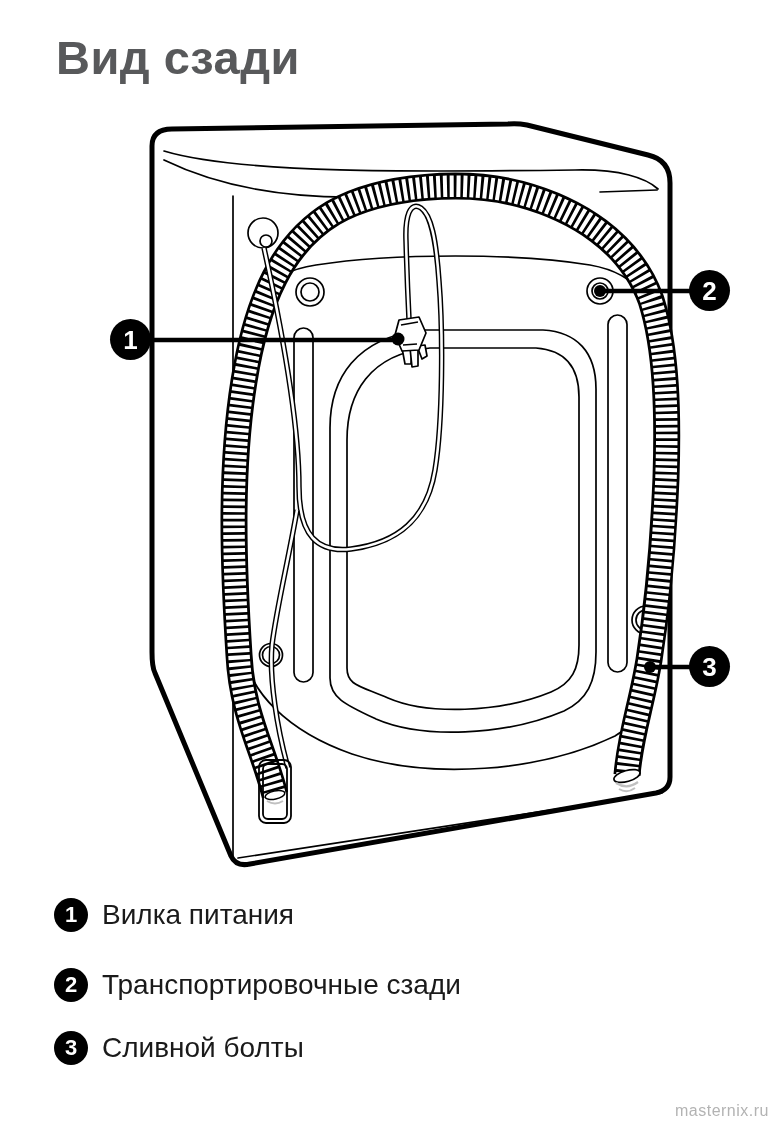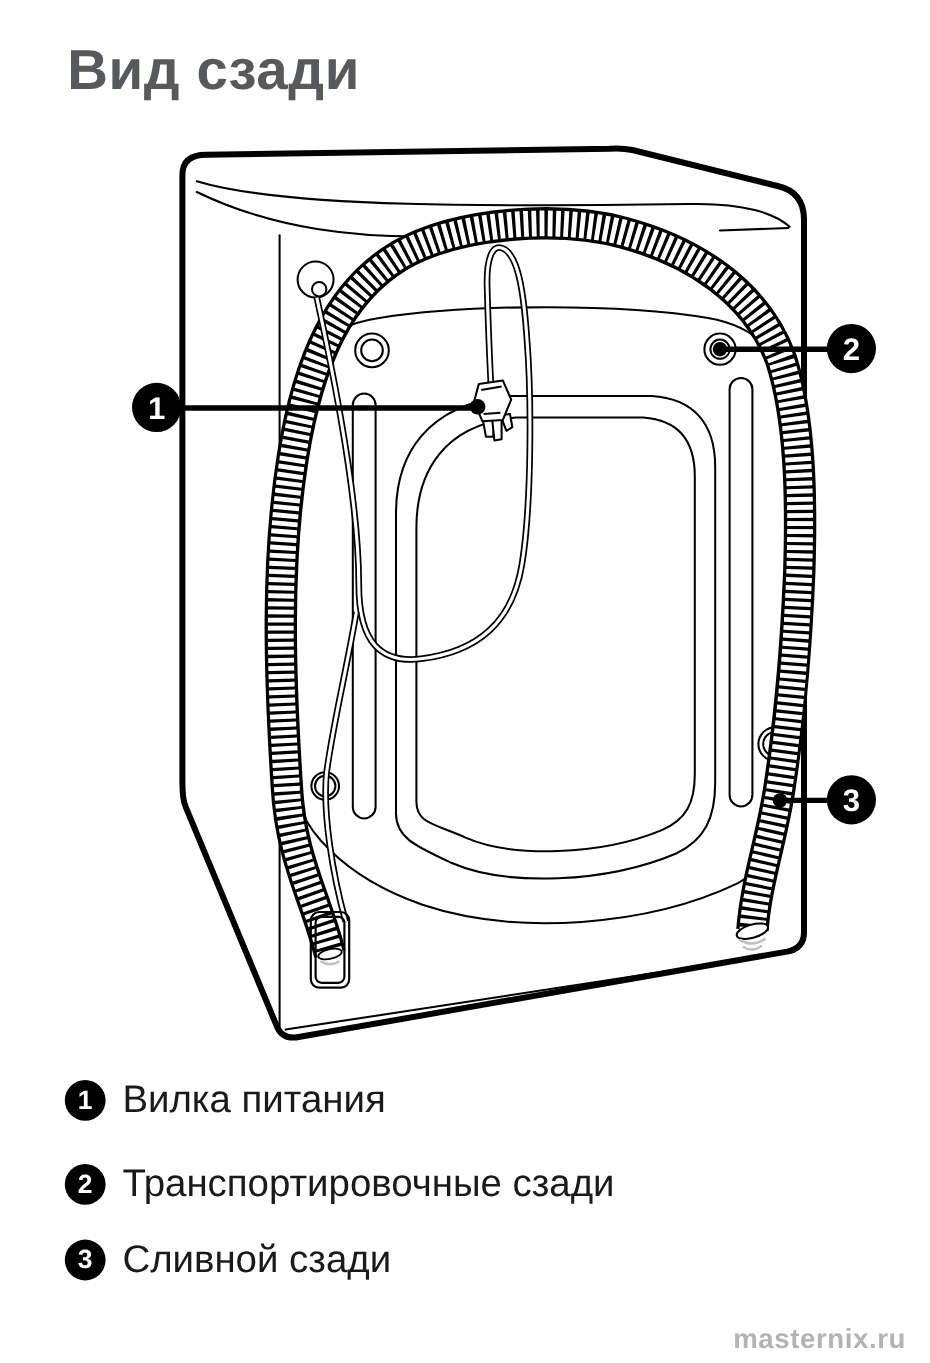--- a/index.html
+++ b/index.html
@@ -15,23 +15,23 @@
   .co-badge{
     position:absolute;width:41px;height:41px;border-radius:50%;
     background:#000;color:#fff;display:flex;align-items:center;justify-content:center;
     font-size:26px;font-weight:700;line-height:1;
   }
   .legend-row{position:absolute;left:54px;display:flex;align-items:center;}
   .lg-badge{
     width:34px;height:34px;border-radius:50%;background:#000;color:#fff;flex:0 0 auto;
     display:flex;align-items:center;justify-content:center;font-size:22px;font-weight:700;line-height:1;
   }
-  .lg-label{margin-left:14px;font-size:32px;color:#1a1a1a;white-space:nowrap;}
+  .lg-label{margin-left:14px;font-size:28px;color:#1a1a1a;white-space:nowrap;}
   .watermark{
-    position:absolute;right:20px;top:1102px;font-size:23px;color:#b3b3b3;letter-spacing:.5px;font-weight:bold;
+    position:absolute;right:6px;top:1102px;font-size:16px;color:#b3b3b3;letter-spacing:.5px;
   }
 </style>
 </head>
 <body>
 
 <div class="page">
 
   <div class="page-title">Вид сзади</div>
 
   <svg class="diagram-svg" width="775" height="1136" viewBox="0 0 775 1136">
@@ -126,18 +126,18 @@
   <div class="legend-row" style="top:898px;">
     <div class="lg-badge">1</div>
     <div class="lg-label">Вилка питания</div>
   </div>
   <div class="legend-row" style="top:968px;">
     <div class="lg-badge">2</div>
     <div class="lg-label">Транспортировочные сзади</div>
   </div>
   <div class="legend-row" style="top:1031px;">
     <div class="lg-badge">3</div>
-    <div class="lg-label">Сливной сзади</div>
+    <div class="lg-label">Сливной болты</div>
   </div>
 
   <div class="watermark">masternix.ru</div>
 
 </div>
 
 </body></html>

